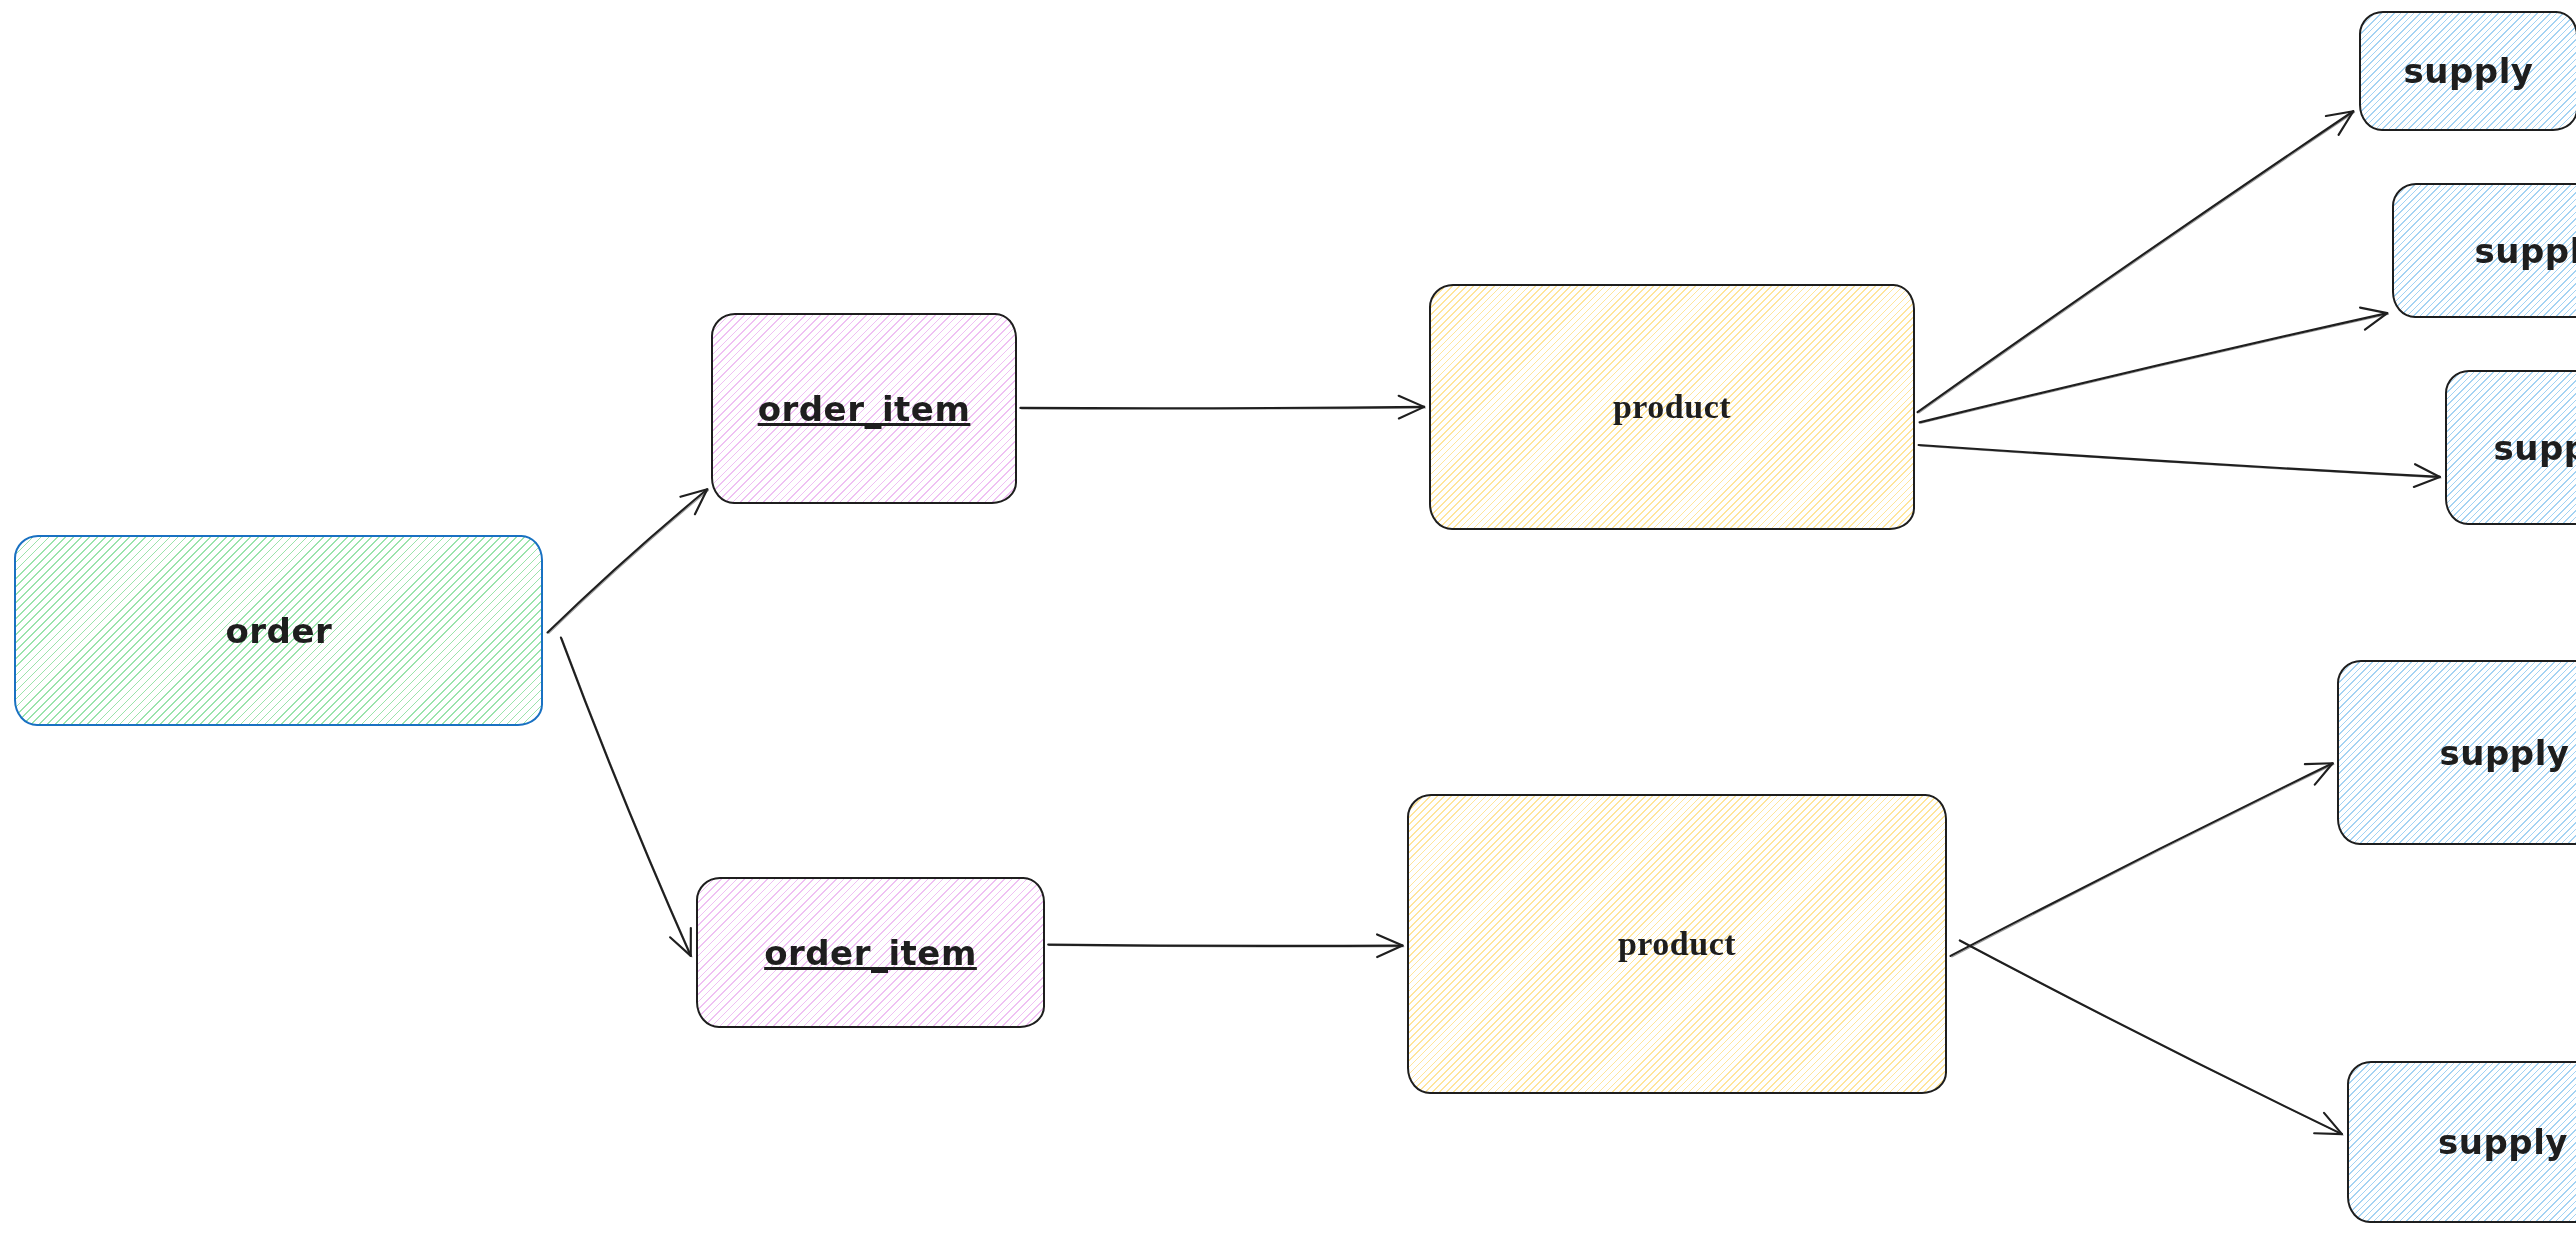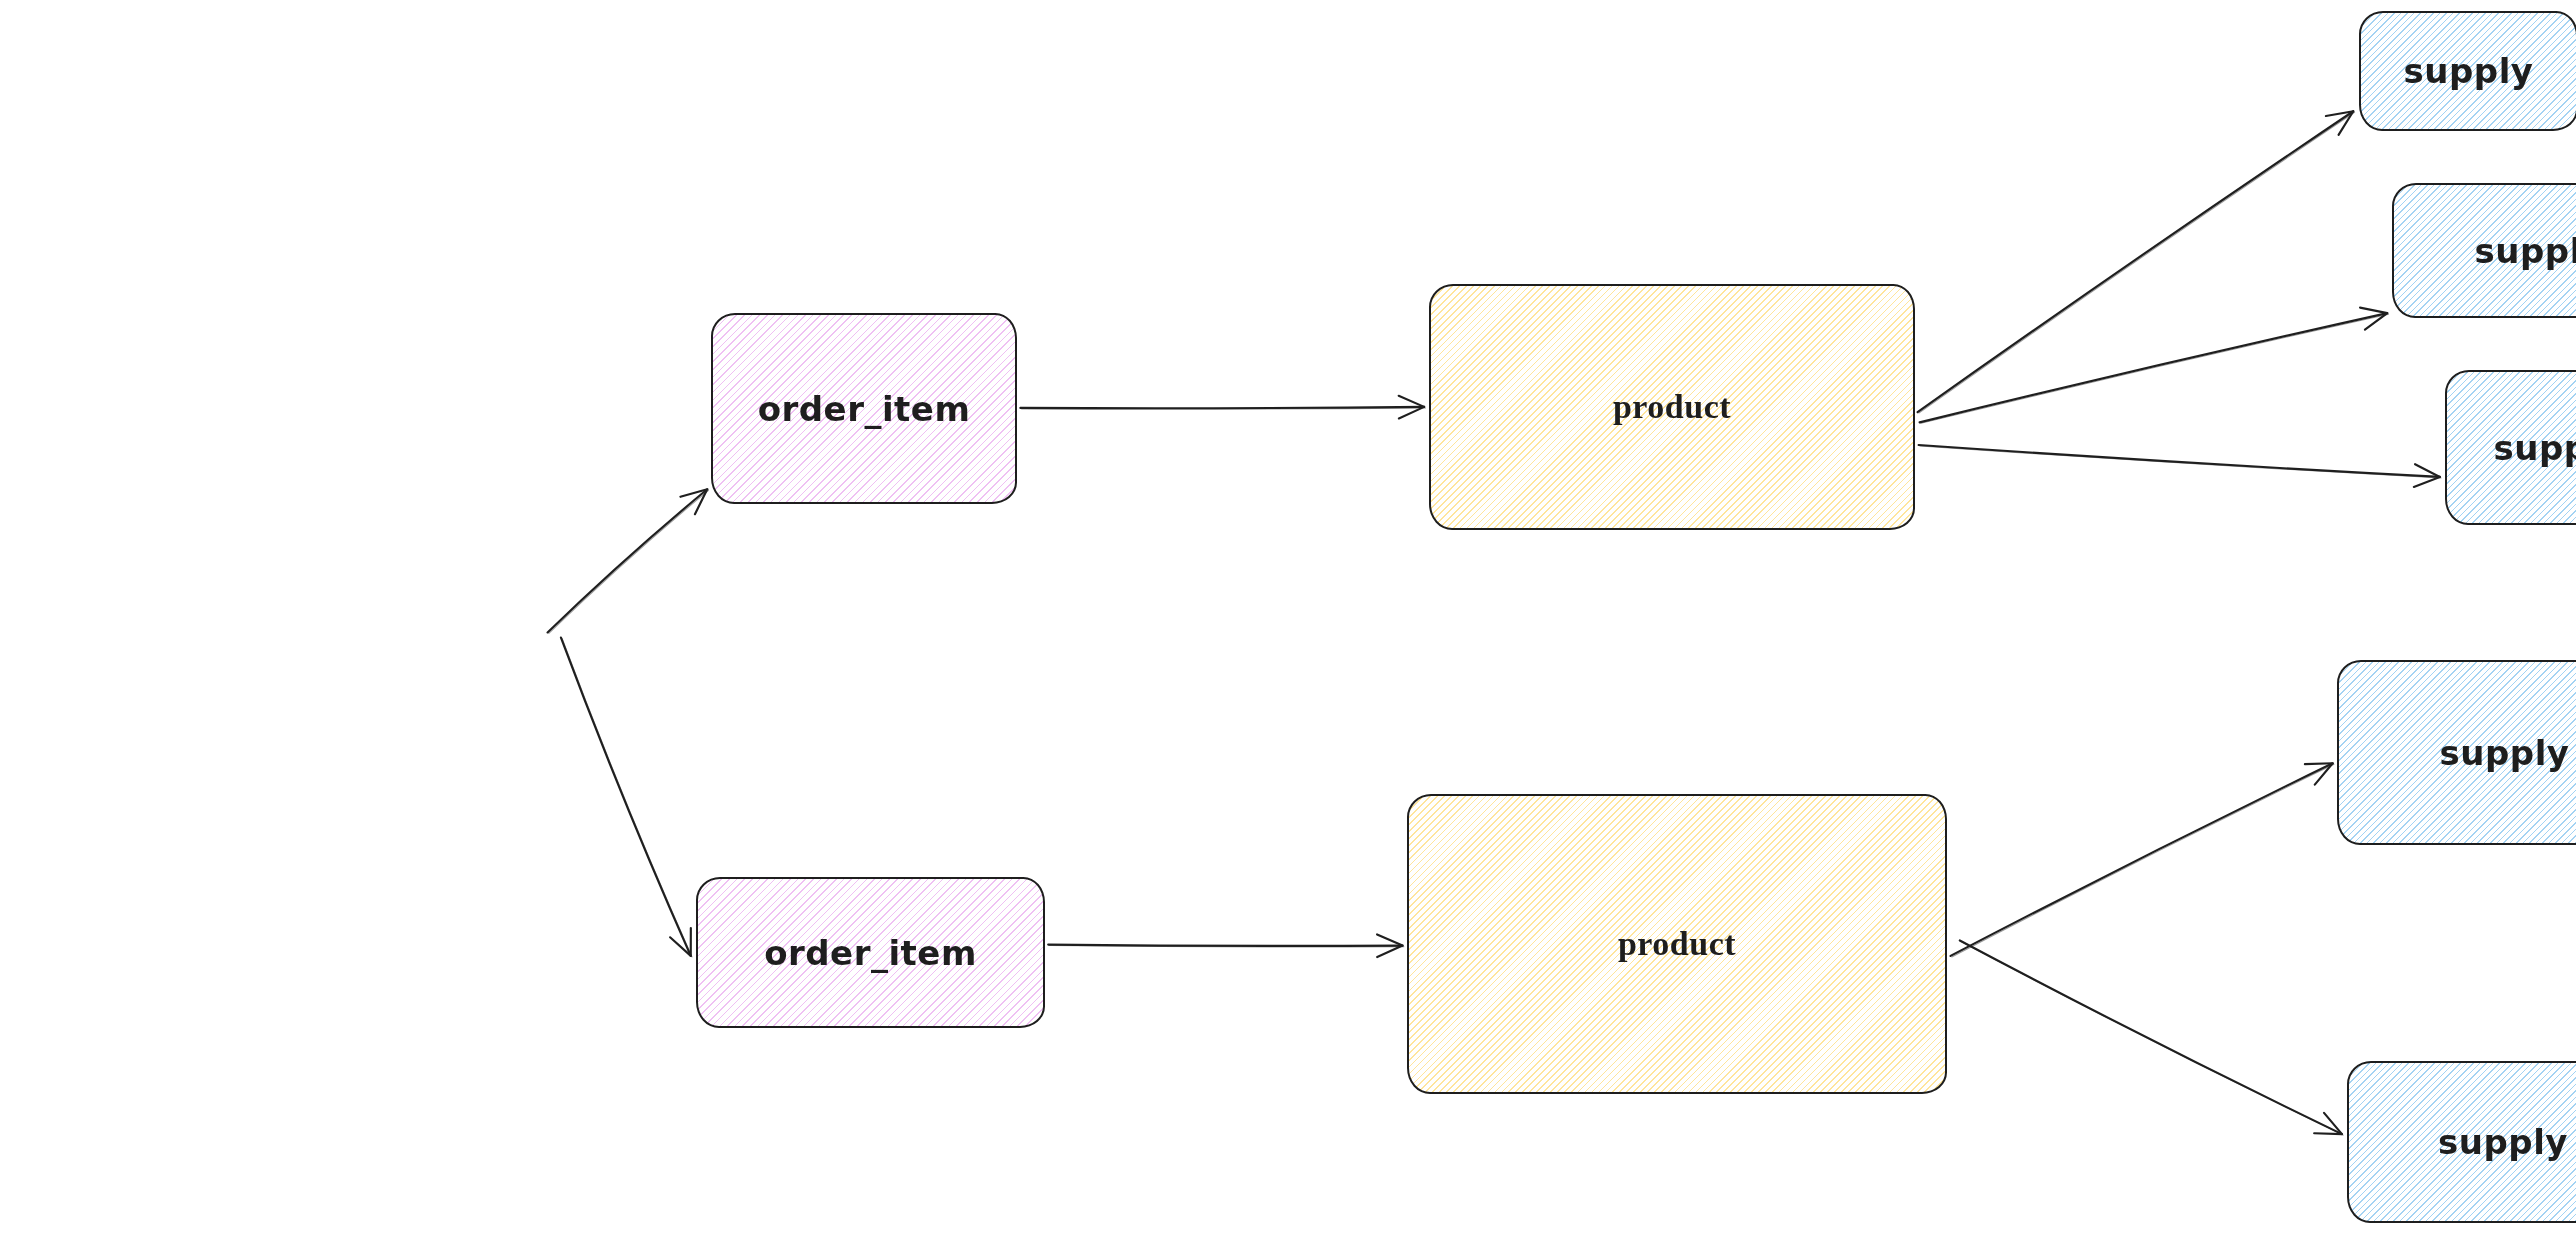--- a/index.html
+++ b/index.html
@@ -21,20 +21,21 @@
     background-color:#ffffff;
   }
   .node .label{display:block;text-align:left;white-space:nowrap;}
 
   
   .hatch-green{
     background-image:repeating-linear-gradient(135deg,#9be3ac 0px,#9be3ac 1.2px,transparent 1.2px,transparent 5.7px);
   }
   .hatch-violet{
     background-image:repeating-linear-gradient(135deg,#efc1f3 0px,#efc1f3 1.1px,transparent 1.1px,transparent 5.4px);
+    text-decoration:underline;
   }
   .hatch-yellow{
     background-image:repeating-linear-gradient(135deg,#ffe59c 0px,#ffe59c 1.2px,transparent 1.2px,transparent 4.9px);
     font-family:Liberation Serif, serif;
   }
   .hatch-blue{
     background-image:repeating-linear-gradient(135deg,#a4d3f3 0px,#a4d3f3 1.1px,transparent 1.1px,transparent 4.6px);
   }
 
   .n-order{left:14.4px;top:535px;width:529px;height:191px;border-color:#1971c2;}
@@ -99,20 +100,23 @@
         <path d="M3786,1856 Q4154.299402379639,1663.6421298547928 4528,1482"></path>
         <path d="M4528,1482 L4493.280020074471,1523.358469434578 M4528,1482 L4474.02840436877,1483.7512467042038 "></path>
       </g>
       <g>
         <path d="M3804,1826 Q4171.383873511118,2021.136079400932 4546,2202" class="ghost" transform="translate(2.5 2)"></path>
         <path d="M3804,1826 Q4171.383873511118,2021.136079400932 4546,2202"></path>
         <path d="M4546,2202 L4492.023961723949,2200.391493853842 M4546,2202 L4511.170763999716,2160.733496396757 "></path>
       </g>
     </svg>
 
+  <div class="node hatch-green n-order">
+    <span class="label">order</span>
+  </div>
 
   <div class="node hatch-violet n-oi1">
     <span class="label">order_item</span>
   </div>
 
   <div class="node hatch-violet n-oi2">
     <span class="label">order_item</span>
   </div>
 
   <div class="node hatch-yellow n-p1">

